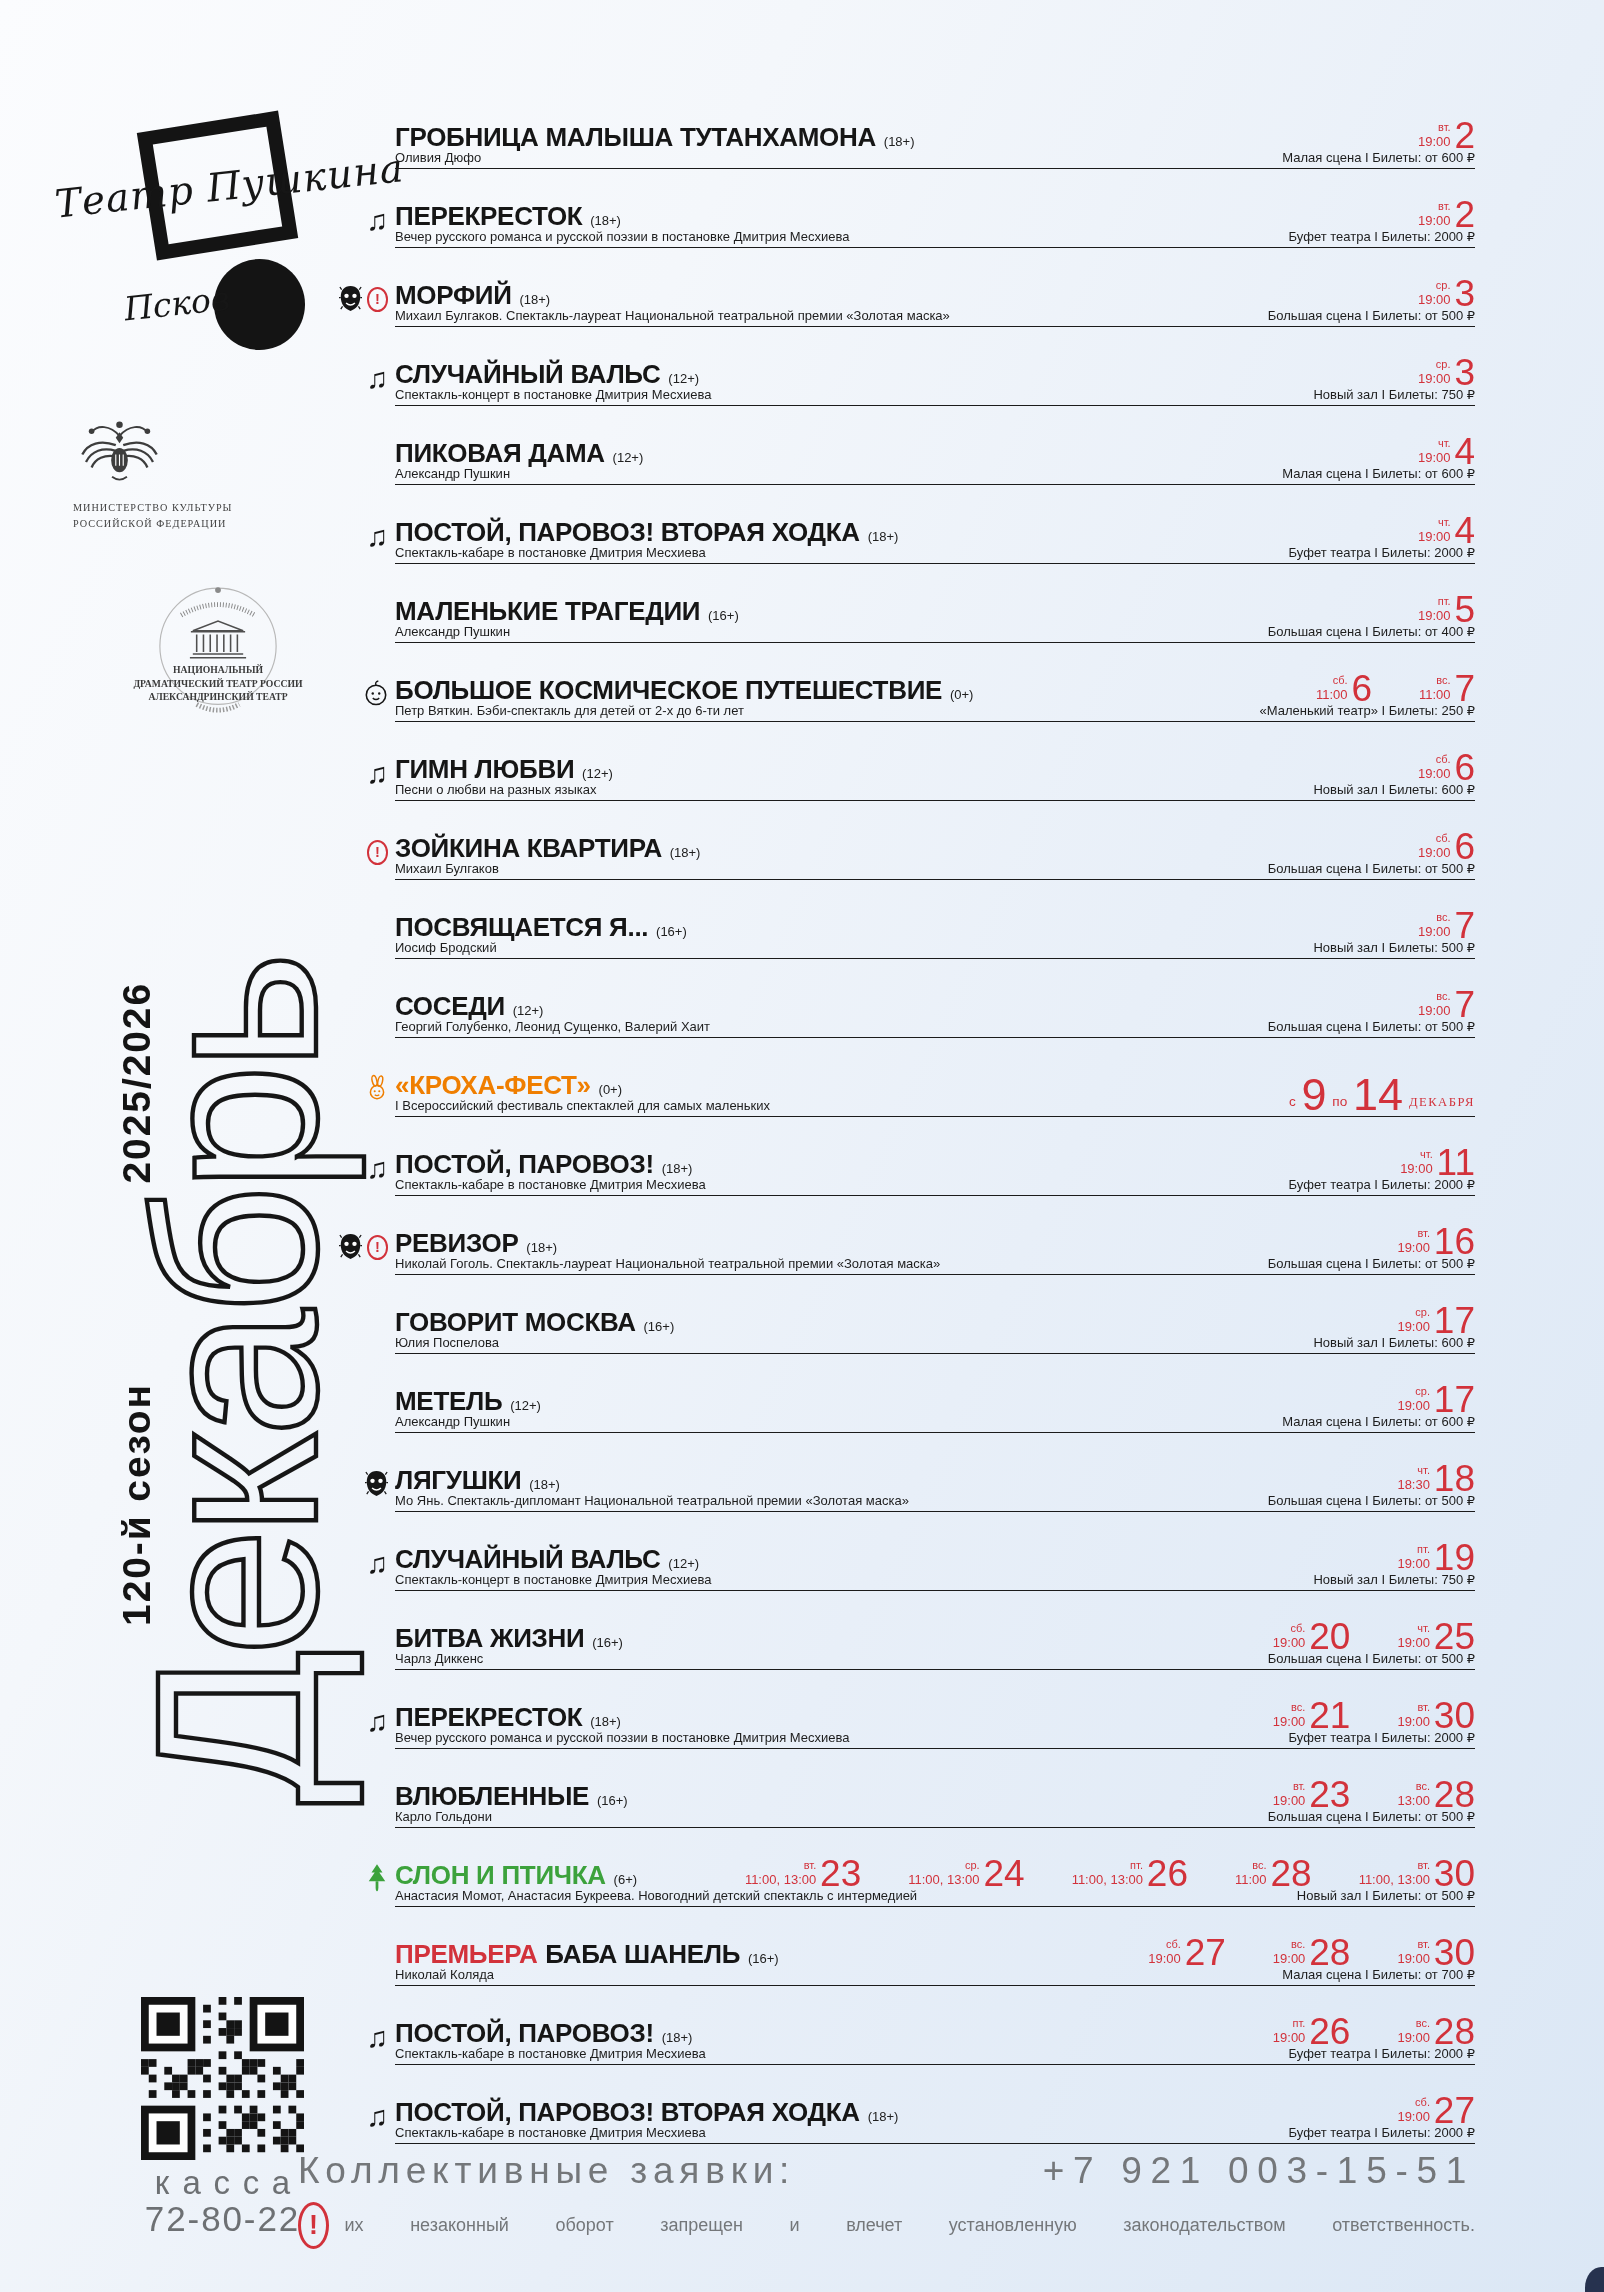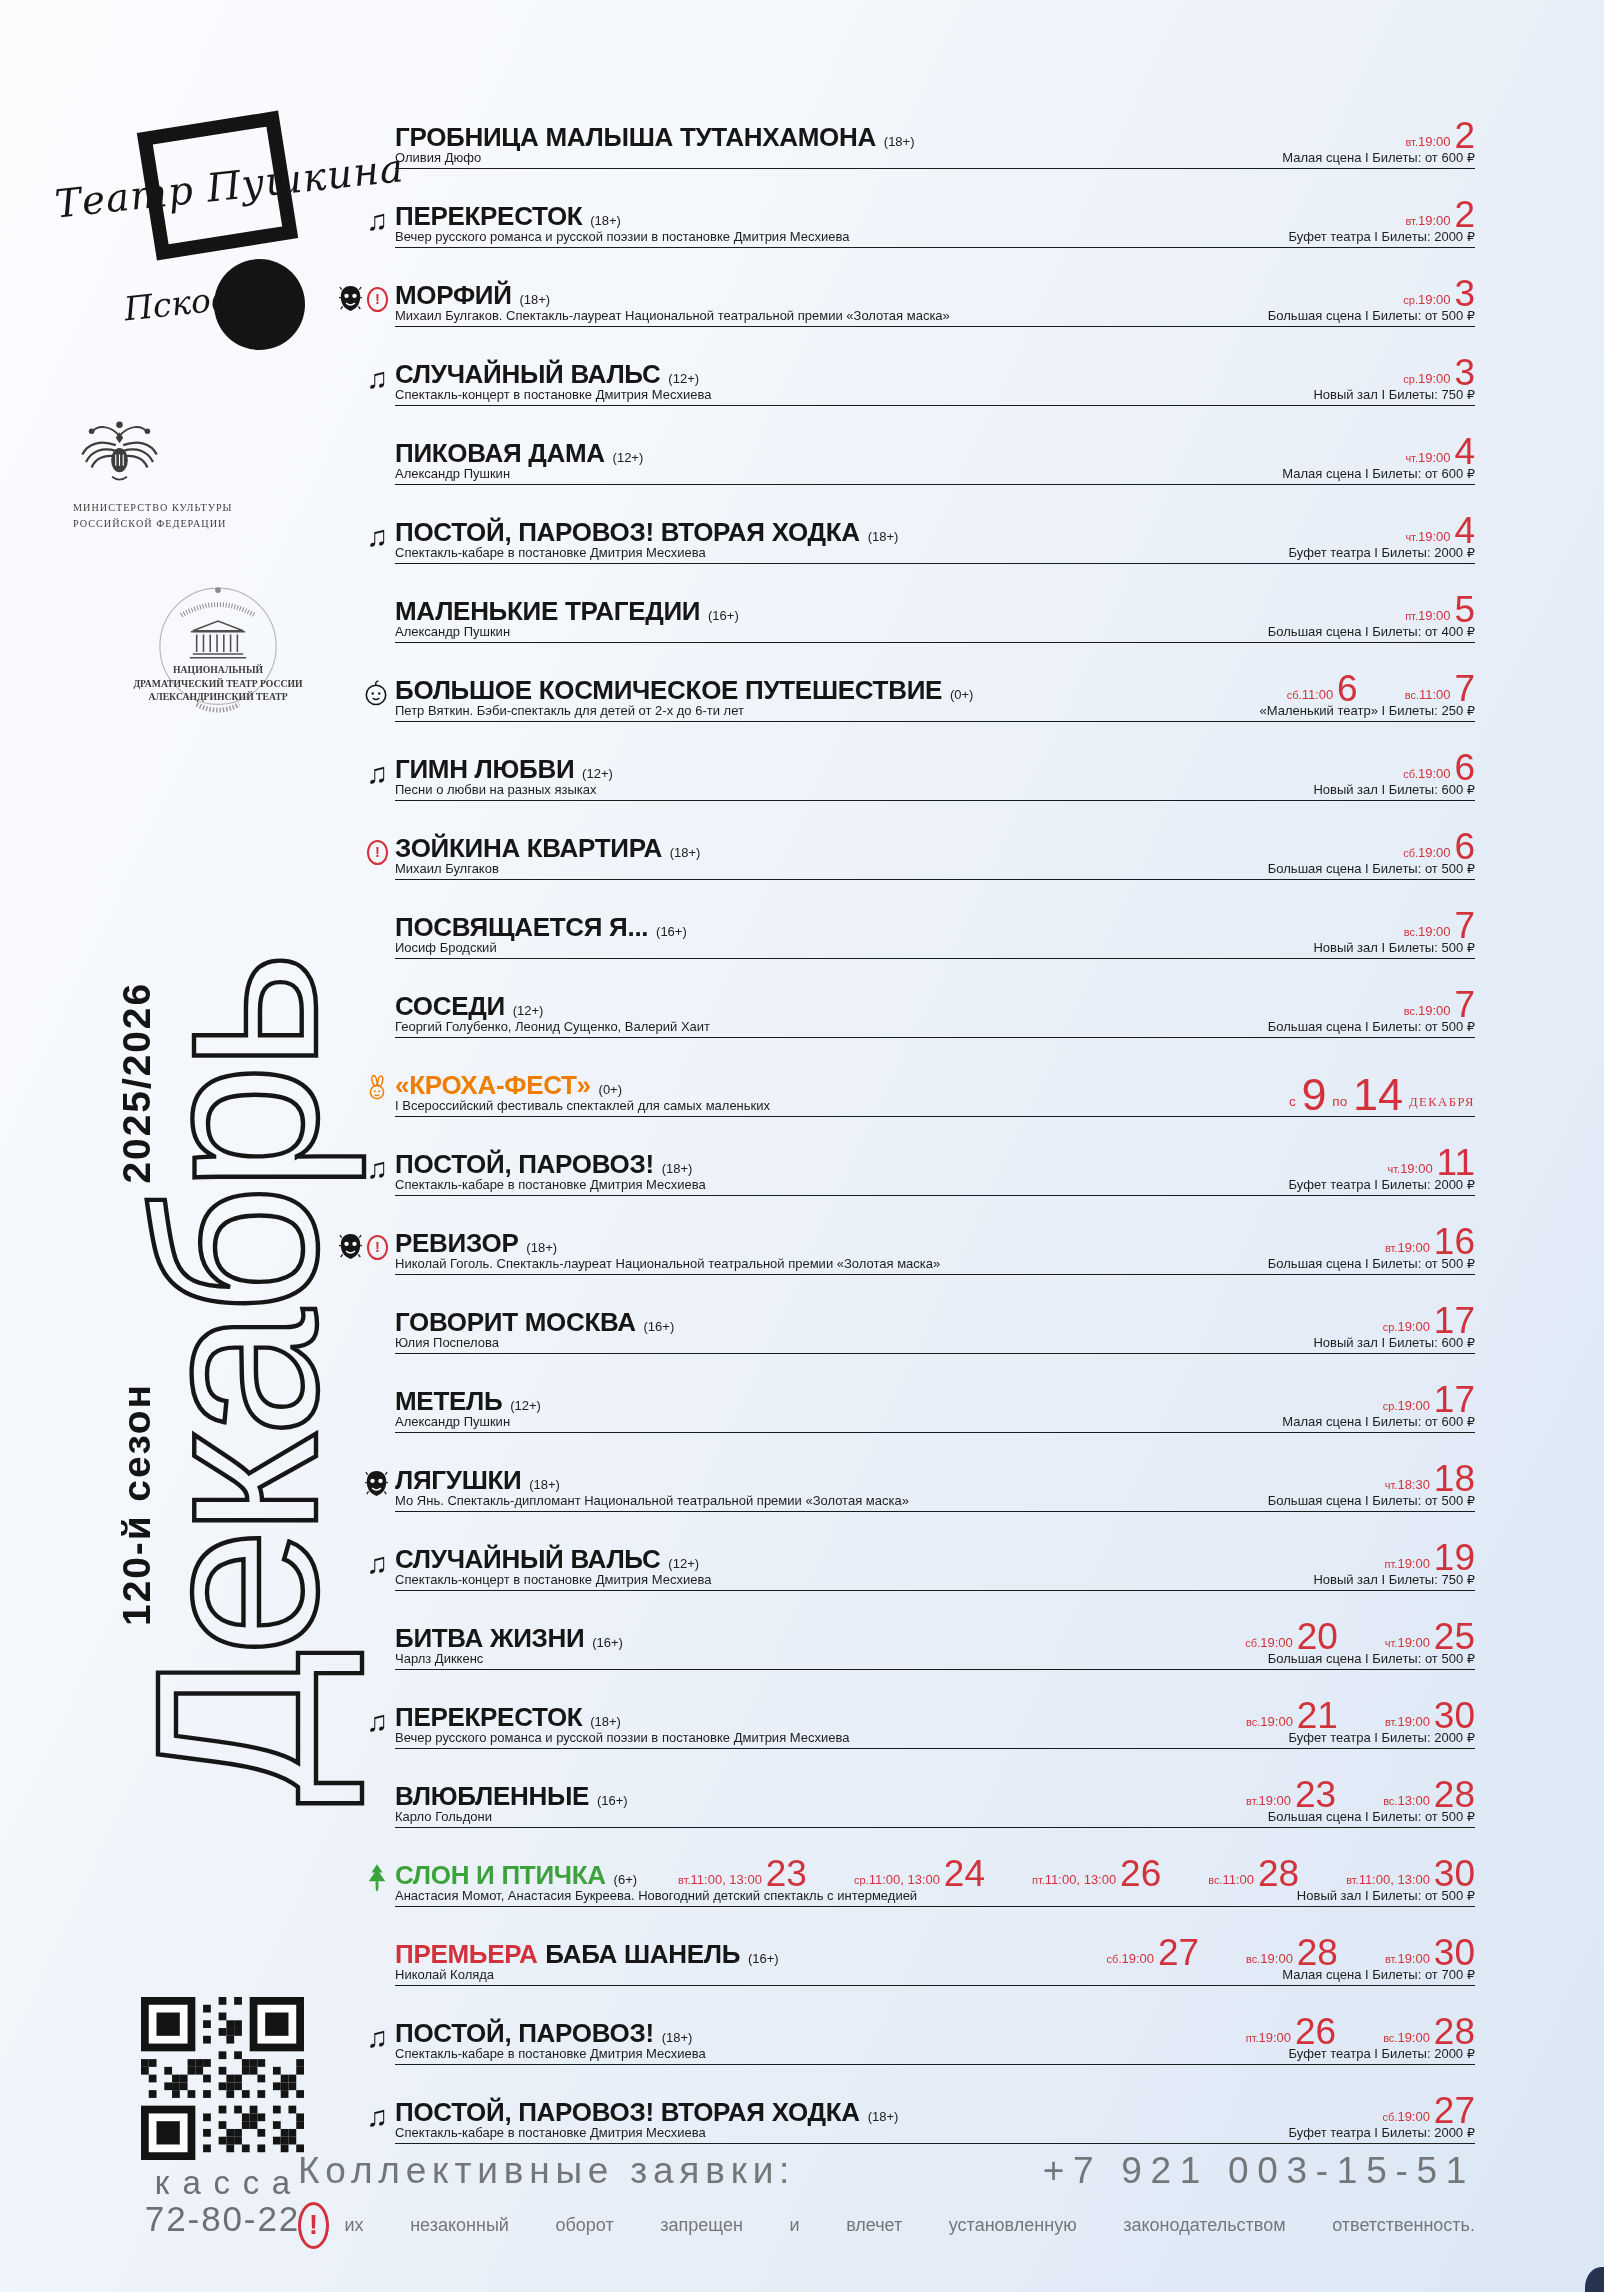--- a/index.html
+++ b/index.html
@@ -36,21 +36,21 @@
   .row{position:relative;height:79px;}
   .row::after{content:"";position:absolute;left:97px;right:0;bottom:0;border-bottom:1.6px solid #1b1b1b;}
   .icons{position:absolute;left:0;bottom:15.5px;width:90px;display:flex;justify-content:flex-end;align-items:flex-end;gap:4.9px;}
   .titleline{position:absolute;left:97px;bottom:19.4px;display:flex;align-items:baseline;gap:7.8px;line-height:1;white-space:nowrap;}
   .title,.premiere{font-weight:bold;font-size:26px;letter-spacing:-0.3px;}
   .premiere{color:var(--red);}
   .age{font-size:13px;color:#202020;}
   .subtitle{position:absolute;left:97px;bottom:4.9px;font-size:13px;color:#1d1d1d;line-height:1;white-space:nowrap;}
   .dates{position:absolute;right:0;bottom:19.4px;display:flex;gap:47px;align-items:flex-end;color:var(--red);}
   .db{display:flex;align-items:flex-end;}
-  .dt{display:flex;flex-direction:row;align-items:flex-end;line-height:1;padding-bottom:1.9px;}
+  .dt{display:flex;flex-direction:column;align-items:flex-end;line-height:1;padding-bottom:1.9px;}
   .day{font-size:11px;}
   .time{font-size:13px;margin-top:1.9px;white-space:nowrap;}
   .num{font-size:37px;line-height:0.76;margin-left:3.9px;}
   .venue{position:absolute;right:0;bottom:4.9px;font-size:13px;color:#1d1d1d;line-height:1;white-space:nowrap;}
   .special{position:absolute;right:0;bottom:5.8px;display:flex;align-items:flex-end;gap:5.8px;color:var(--red);line-height:1;}
   .sp-small{font-size:13.6px;padding-bottom:2.9px;}
   .sp-num{font-size:45px;line-height:0.74;}
   .sp-suf{font-size:12.6px;letter-spacing:1.5px;padding-bottom:2.9px;font-family:Liberation Serif, serif;}
   
   .ic-music{font-size:29px;line-height:0.85;color:#161616;}

